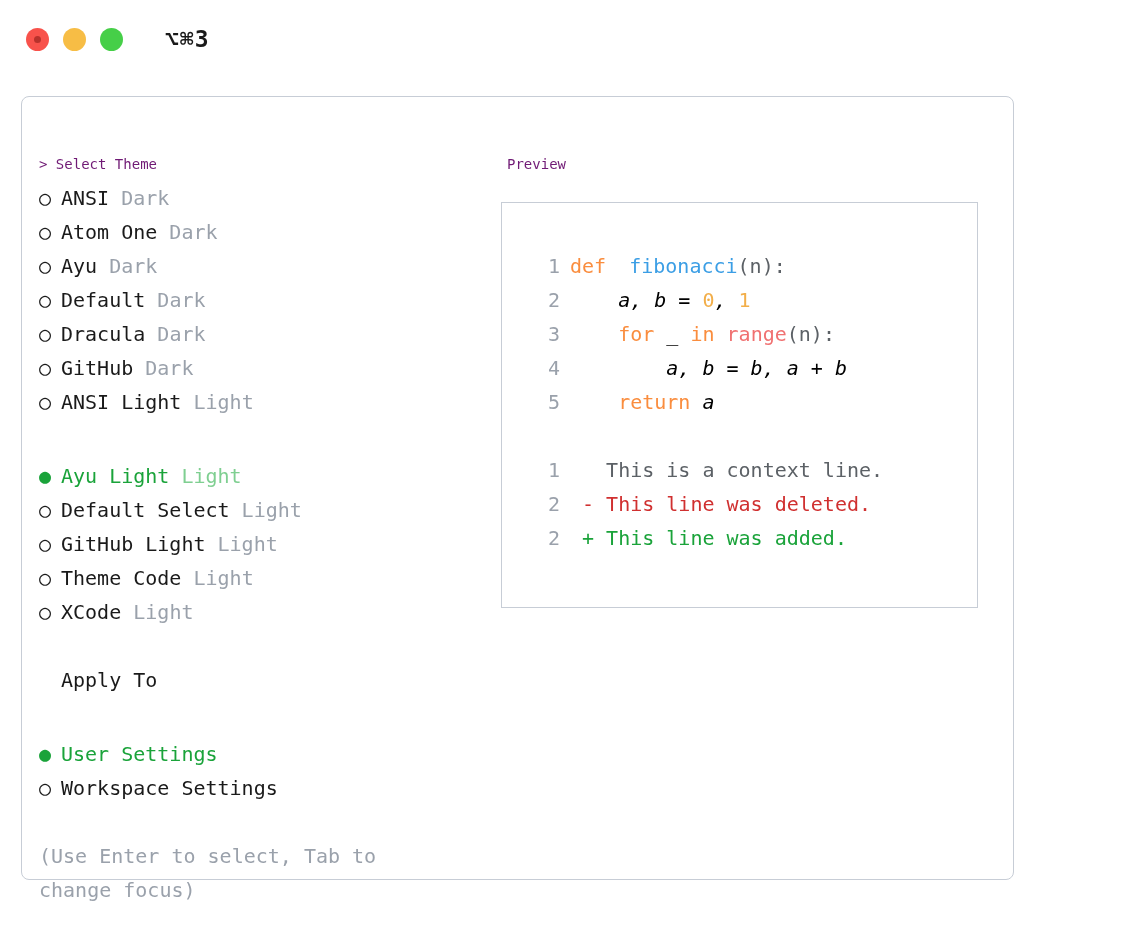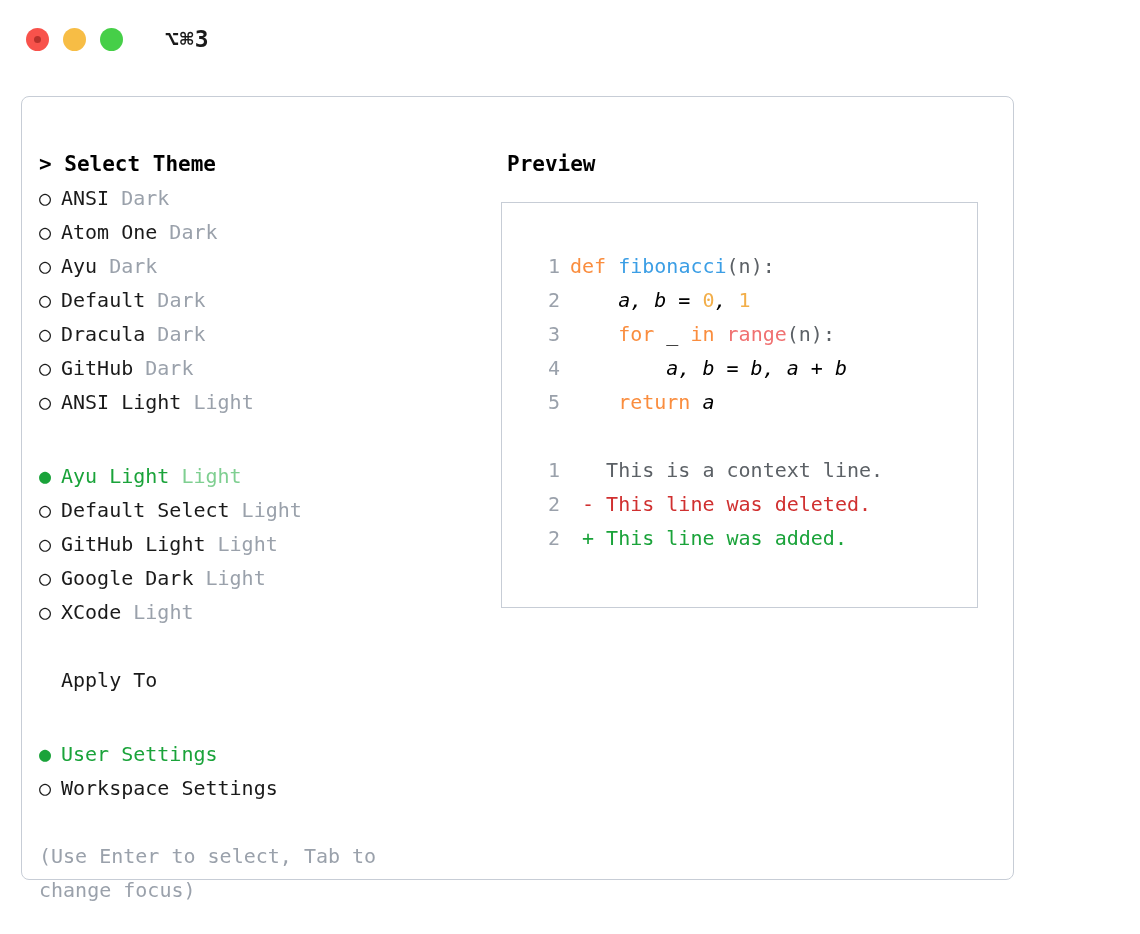--- a/index.html
+++ b/index.html
@@ -76,23 +76,23 @@
     top: 50px;
     width: 450px;
   }
   .right-col {
     position: absolute;
     left: 485px;
     top: 50px;
     width: 500px;
   }
   .heading {
-    font-size: 21px;
-    font-weight: bold;
-    color: #000000;
+    font-size: 14px;
+    font-weight: normal;
+    color: #701a75;
     line-height: 34px;
     white-space: pre;
   }
   .opt {
     font-size: 20px;
     line-height: 34px;
     color: #1a1a1a;
     white-space: pre;
   }
   .opt .bullet {
@@ -144,21 +144,21 @@
     white-space: pre;
   }
   .ln {
     display: inline-block;
     width: 34px;
     color: #9aa1ab;
     text-align: right;
     margin-right: 10px;
   }
   .kw { color: #fa8d3e; }
-  .fn { color: #3b9ee5; }
+  .fn { color: #3b9ee5; margin-left: 11px; }
   .num { color: #f2ae49; }
   .builtin { color: #f07171; }
   .plain { color: #5c6166; }
   .ital { font-style: italic; margin-top: 46px; }
   .diff-del { color: #d03030; }
   .diff-add { color: #1aa33a; }
   .diff-ctx { color: #5c6166; }
 </style>
 </head>
 <body>
@@ -182,21 +182,21 @@
           <div class="opt"><span class="bullet">○</span><span>ANSI</span><span class="tag"> Dark</span></div>
           <div class="opt"><span class="bullet">○</span><span>Atom One</span><span class="tag"> Dark</span></div>
           <div class="opt"><span class="bullet">○</span><span>Ayu</span><span class="tag"> Dark</span></div>
           <div class="opt"><span class="bullet">○</span><span>Default</span><span class="tag"> Dark</span></div>
           <div class="opt"><span class="bullet">○</span><span>Dracula</span><span class="tag"> Dark</span></div>
           <div class="opt"><span class="bullet">○</span><span>GitHub</span><span class="tag"> Dark</span></div>
           <div class="opt"><span class="bullet">○</span><span>ANSI Light</span><span class="tag"> Light</span></div>
           <div class="opt selected"><span class="bullet">●</span><span>Ayu Light</span><span class="tag"> Light</span></div>
           <div class="opt"><span class="bullet">○</span><span>Default Select</span><span class="tag"> Light</span></div>
           <div class="opt"><span class="bullet">○</span><span>GitHub Light</span><span class="tag"> Light</span></div>
-          <div class="opt"><span class="bullet">○</span><span>Google Dark</span><span class="tag"> Light</span></div>
+          <div class="opt"><span class="bullet">○</span><span>Theme Code</span><span class="tag"> Light</span></div>
           <div class="opt"><span class="bullet">○</span><span>XCode</span><span class="tag"> Light</span></div>
         </div>
       <div class="section-label">Apply To</div>
       <div id="apply-to-list">
           <div class="opt selected"><span class="bullet">●</span><span>User Settings</span></div>
           <div class="opt"><span class="bullet">○</span><span>Workspace Settings</span></div>
         </div>
       <div class="hint">(Use Enter to select, Tab to change focus)</div>
     </div>
 

